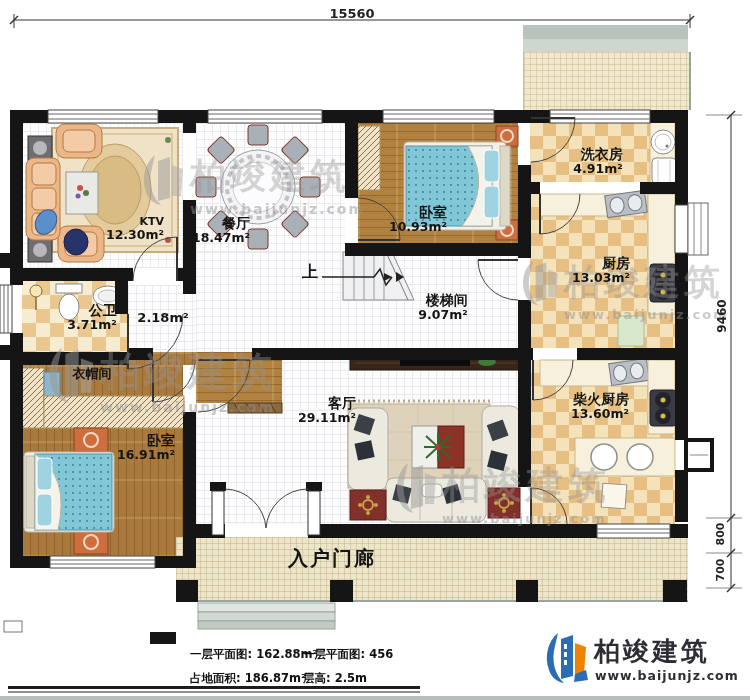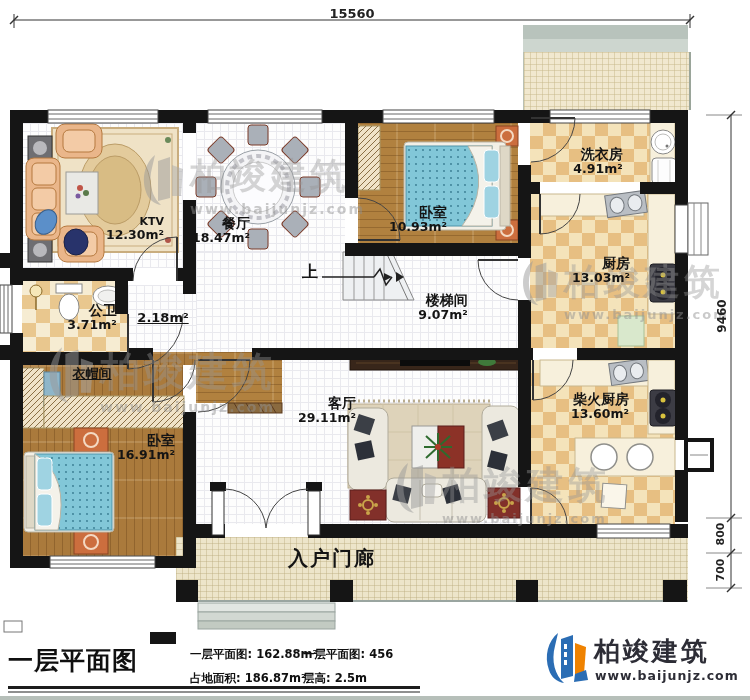--- a/index.html
+++ b/index.html
@@ -10,21 +10,21 @@
   .gridfloor{background-color:#fdfdfd;background-image:linear-gradient(to right,#e9e9ee 1px,transparent 1px),linear-gradient(to bottom,#e9e9ee 1px,transparent 1px);background-size:8px 8px;}
   .checker14{background-color:#f6ecd2;background-image:linear-gradient(45deg,#e9c78e 25%,transparent 25%,transparent 75%,#e9c78e 75%),linear-gradient(45deg,#e9c78e 25%,transparent 25%,transparent 75%,#e9c78e 75%);background-size:28px 28px;background-position:0 0,14px 14px;}
   .checker13{background-color:#f4e3ba;background-image:linear-gradient(45deg,#e7bf82 25%,transparent 25%,transparent 75%,#e7bf82 75%),linear-gradient(45deg,#e7bf82 25%,transparent 25%,transparent 75%,#e7bf82 75%);background-size:26px 26px;background-position:0 0,13px 13px;}
   .wood-h{background-color:#b1813f;background-image:repeating-linear-gradient(to bottom,rgba(80,45,10,.28) 0 1px,transparent 1px 8px),repeating-linear-gradient(to right,rgba(255,240,210,.16) 0 2px,transparent 2px 38px);}
   .wood-v{background-color:#aa7a3c;background-image:repeating-linear-gradient(to right,rgba(80,45,10,.28) 0 1px,transparent 1px 8px),repeating-linear-gradient(to bottom,rgba(255,240,210,.16) 0 2px,transparent 2px 38px);}
   .porchfloor{background-color:#ede5ca;background-image:linear-gradient(to right,rgba(190,175,130,.45) 1px,transparent 1px),linear-gradient(to bottom,rgba(190,175,130,.45) 1px,transparent 1px);background-size:6px 6px;}
   .terracetile{background-color:#f1e8cf;background-image:linear-gradient(to right,rgba(200,185,140,.5) 1px,transparent 1px),linear-gradient(to bottom,rgba(200,185,140,.5) 1px,transparent 1px);background-size:6px 6px;border-right:2px solid #9aa59a;border-left:1px solid #b9c0b4;}
   
   .rlabel{position:absolute;transform:translate(-50%,-50%);text-align:right;color:#141414;font-weight:bold;line-height:1.08;white-space:nowrap;z-index:40;}
   .rn{font-size:14px;} .rn.big{font-size:11px;} .ra{font-size:12.5px;}
-  .single{font-size:13px;text-decoration:underline;}
+  .single{font-size:13px;}
   .dimtext{position:absolute;font-size:13px;color:#222;font-weight:bold;transform:translate(-50%,-50%);z-index:40;white-space:nowrap;}
   .dimtext.rot{transform:translate(-50%,-50%) rotate(-90deg);font-size:12px;}
   
   .wm{position:absolute;z-index:30;color:rgba(150,150,150,.40);white-space:nowrap;pointer-events:none;}
   .wm .wmt{font-weight:bold;letter-spacing:4px;}
   .wm .wmu{font-weight:bold;color:rgba(145,145,145,.48);letter-spacing:2px;}
   
   .tb{position:absolute;color:#101010;z-index:50;white-space:nowrap;}
   .tb-title{font-size:25px;font-weight:bold;letter-spacing:1px;}
   .tb-scale{font-size:27px;}
@@ -566,21 +566,20 @@
   </div>
   <div class="rlabel" style="left:310px;top:272px">
     <div class="rn" style="font-size:16px">上</div>
   </div>
 
   <div class="dimtext" style="left:352px;top:13px">15560</div>
   <div class="dimtext rot" style="left:722px;top:316px">9460</div>
   <div class="dimtext rot" style="left:720px;top:534px;font-size:11px">800</div>
   <div class="dimtext rot" style="left:720px;top:570px;font-size:11px">700</div>
 
-  <div class="tb tb-title" style="left:8px;top:644px">一层平面图</div>
   <div class="tb tb-info" style="left:190px;top:647px">
     <span>一层平面图:</span>
     <span>162.88m²</span>
   </div>
   <div class="tb tb-info" style="left:190px;top:671px">
     <span>占地面积:</span>
     <span>186.87m²</span>
   </div>
   <div class="tb tb-info" style="left:303px;top:647px">
     <span>一层平面图:</span>

